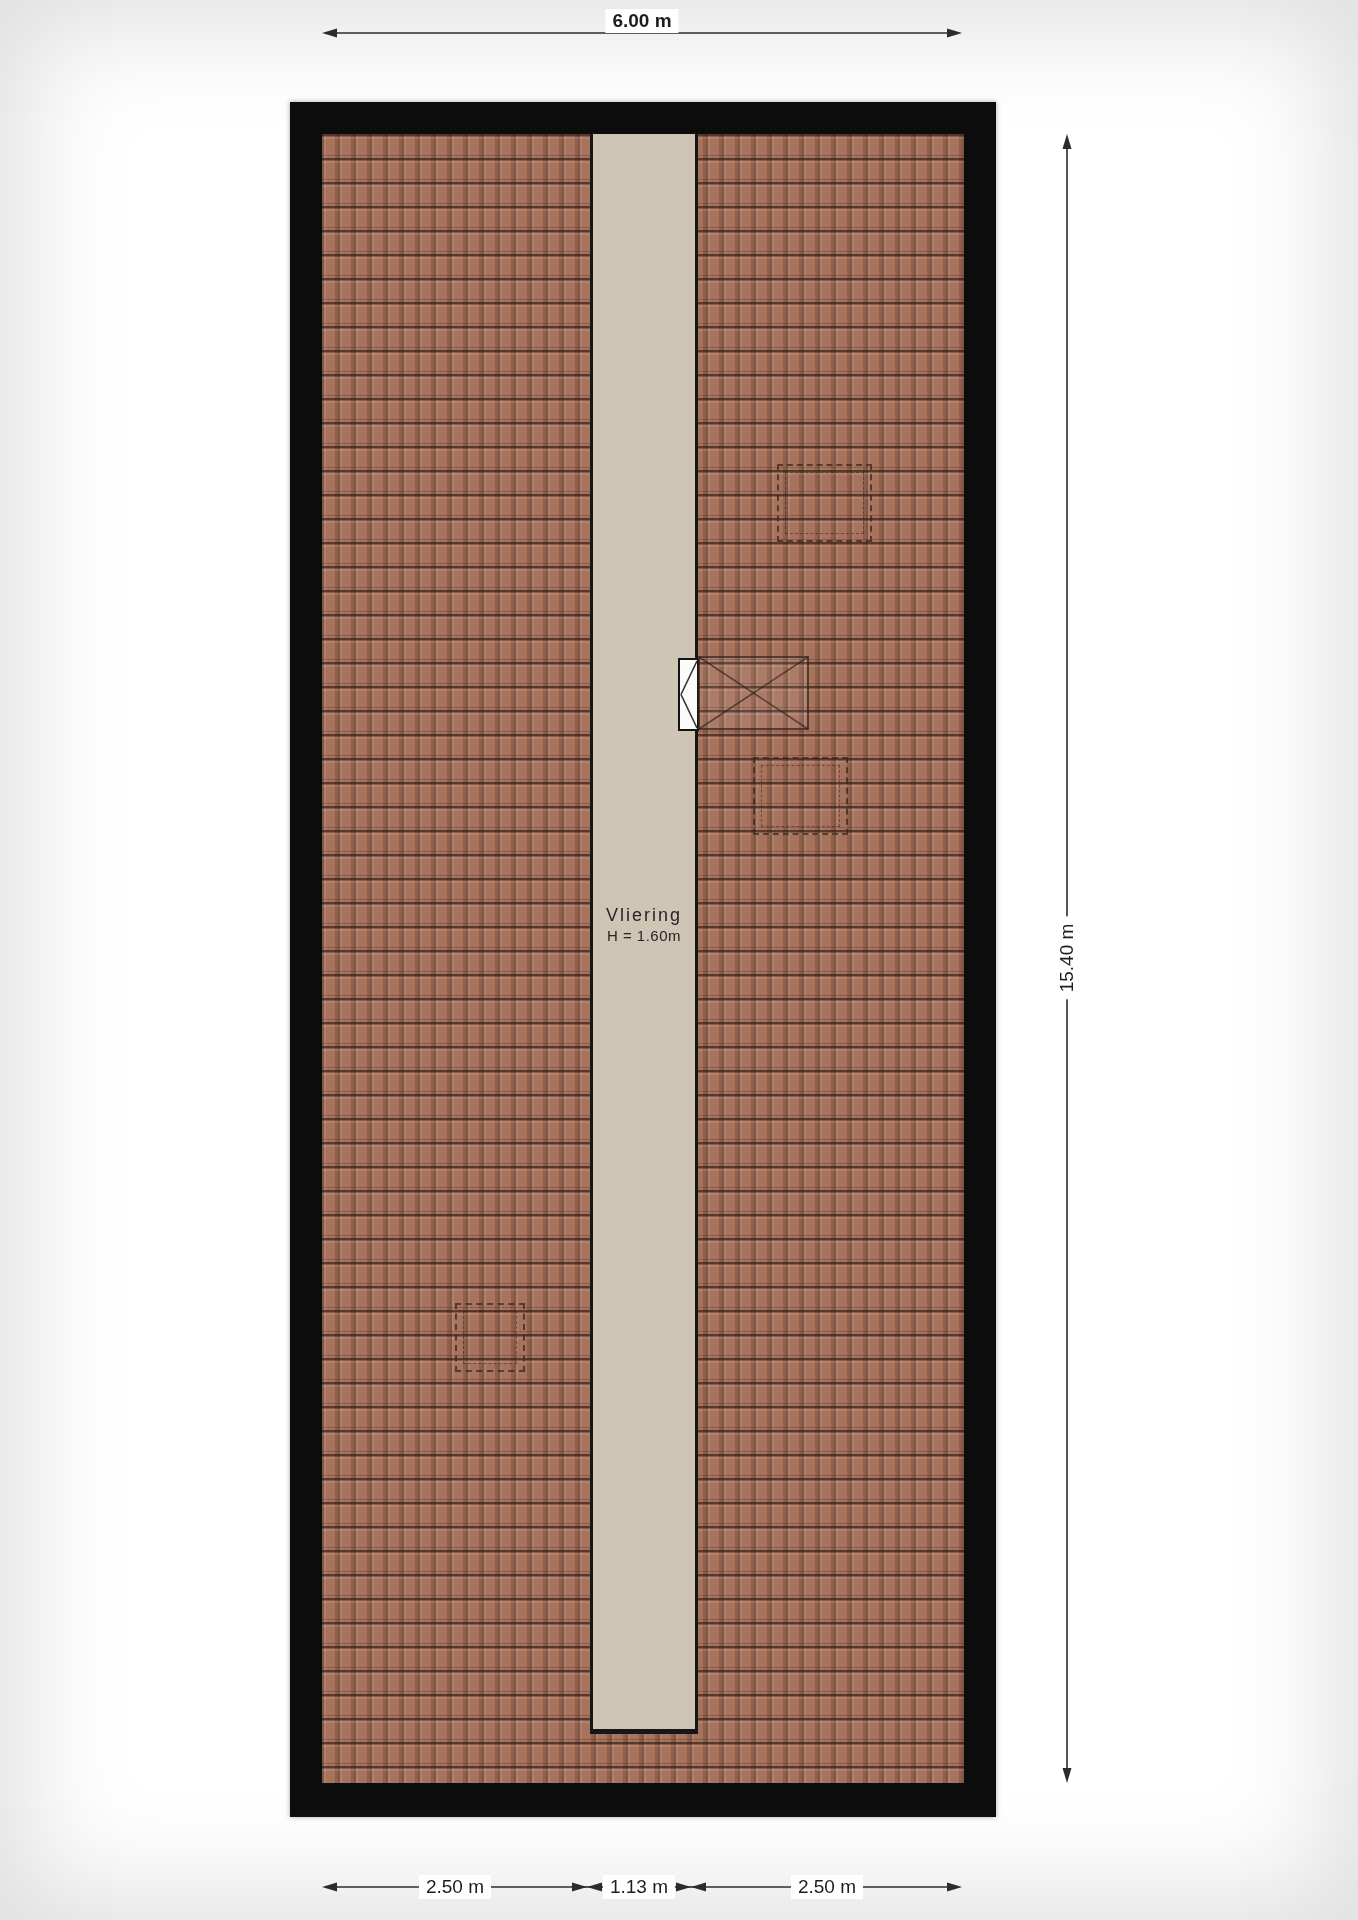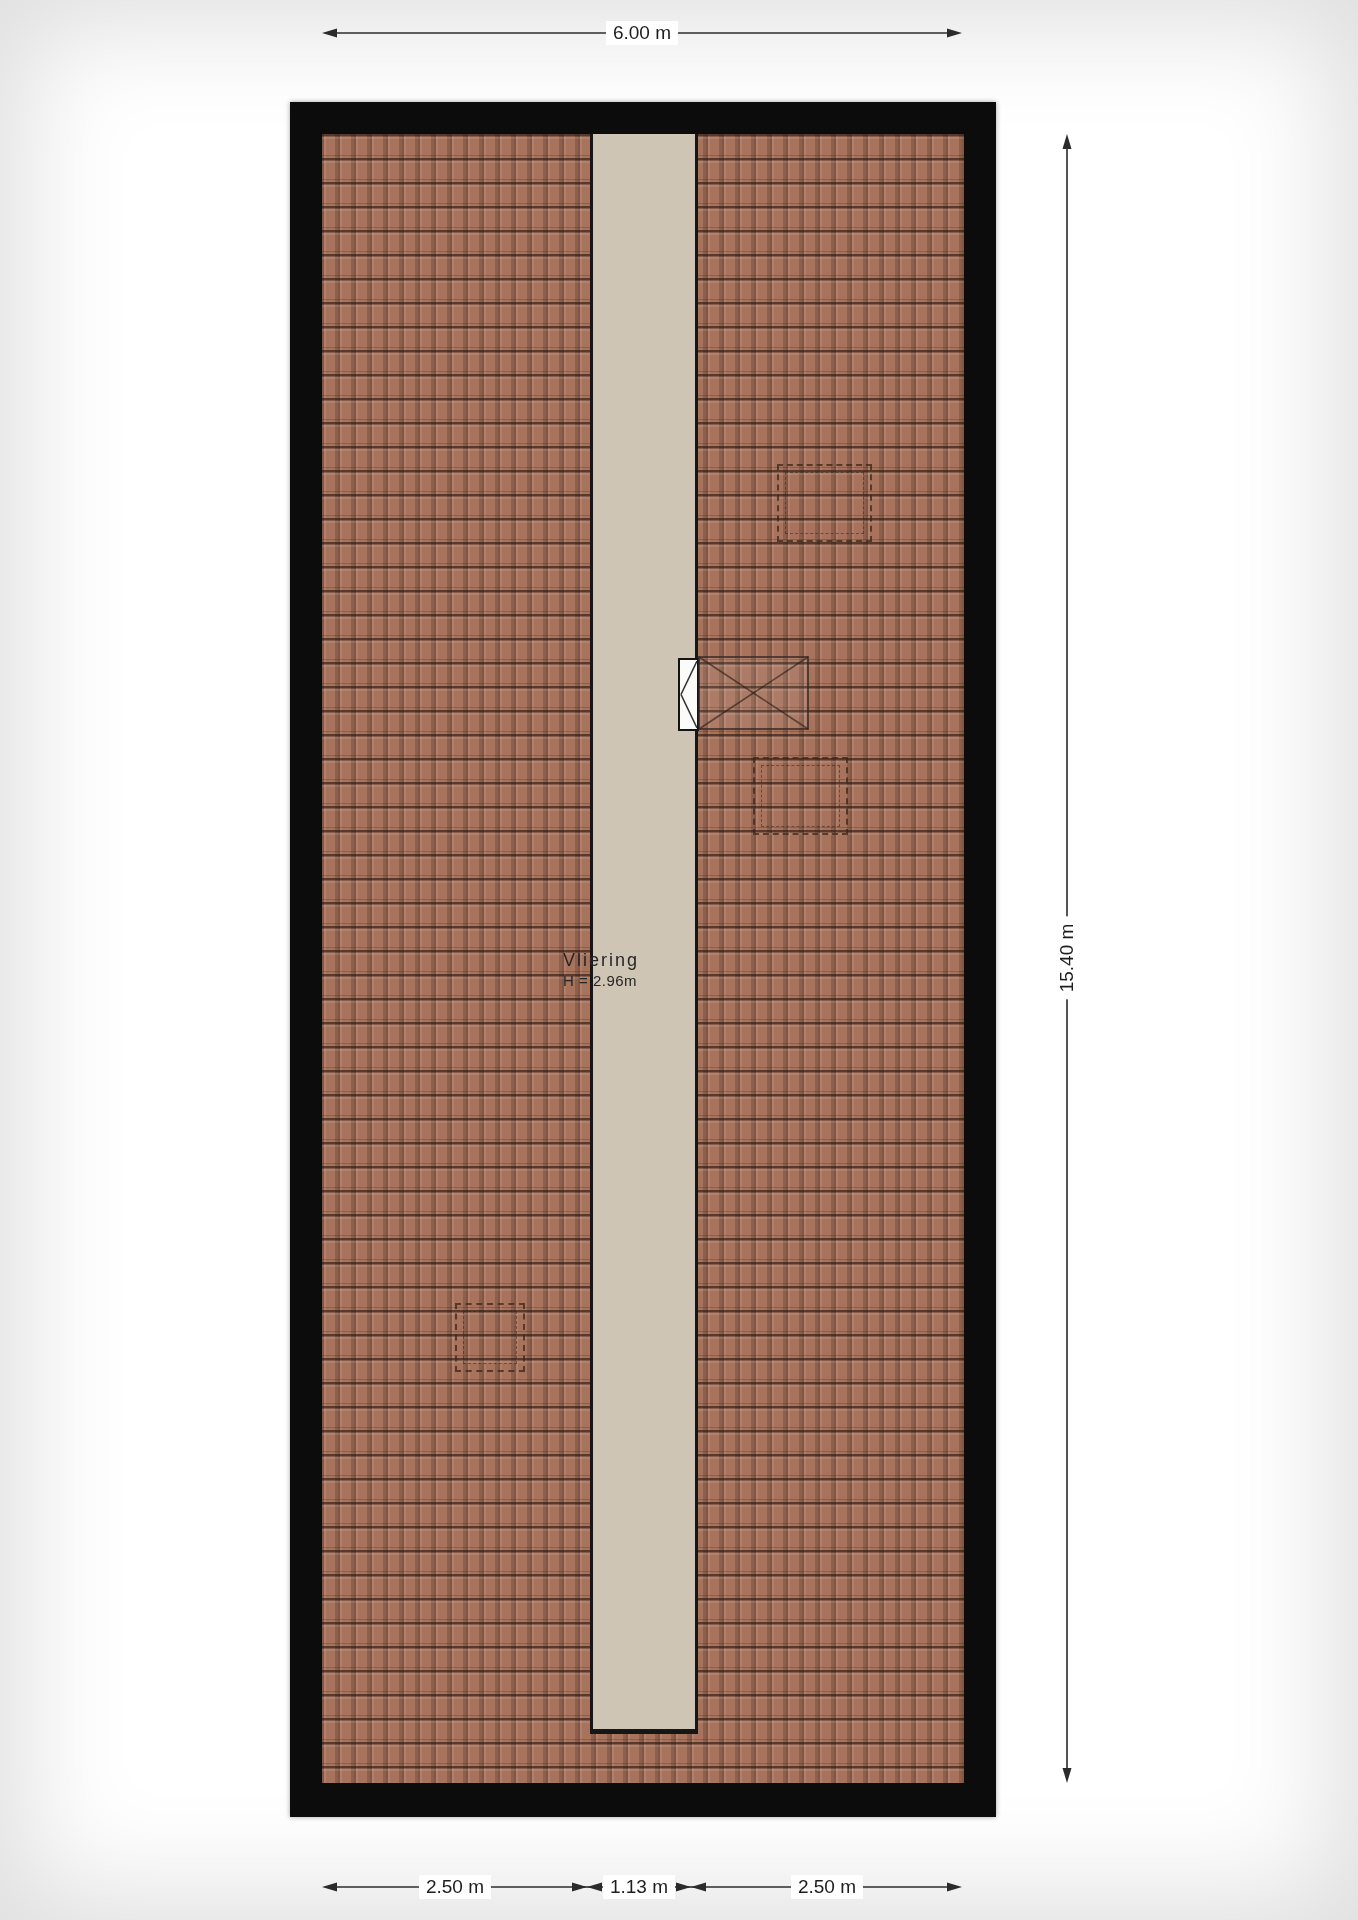--- a/index.html
+++ b/index.html
@@ -37,21 +37,21 @@
   }
   
   .strip{
     position:absolute;left:268px;top:0;width:108px;height:1600px;
     box-sizing:border-box;
     background:#cfc5b5;
     border-left:3px solid #161616;
     border-right:3px solid #161616;
     border-bottom:5px solid #161616;
   }
-  .room-label{position:absolute;left:-30px;right:-30px;top:815px;text-align:left;}
+  .room-label{position:absolute;left:-30px;right:-30px;top:770px;text-align:center;}
   .room-name{font-size:18px;line-height:22px;letter-spacing:2px;color:#262626;}
   .room-height{font-size:15px;line-height:19px;letter-spacing:0.5px;color:#262626;}
   
   .hatch{
     position:absolute;left:356px;top:524px;width:21px;height:73px;
     box-sizing:border-box;background:#fbfbfa;border:2px solid #141414;
   }
   .hatch svg{position:absolute;left:0;top:0;}
   .skylight{
     position:absolute;left:376px;top:522px;width:111px;height:74px;
@@ -97,21 +97,21 @@
       <div class="dashed-box d2">
         <div class="dashed-inner"></div>
       </div>
       <div class="dashed-box d3">
         <div class="dashed-inner"></div>
       </div>
 
       <div class="strip">
         <div class="room-label">
           <div class="room-name">Vliering</div>
-          <div class="room-height">H = 2.96m</div>
+          <div class="room-height">H = 1.60m</div>
         </div>
       </div>
 
       <div class="hatch">
         <svg width="17" height="69" viewBox="0 0 17 69">
           <line x1="17" y1="1" x2="1" y2="34.5" stroke="#333" stroke-width="1.6"></line>
           <line x1="17" y1="68" x2="1" y2="34.5" stroke="#333" stroke-width="1.6"></line>
         </svg>
       </div>
 
@@ -124,21 +124,21 @@
       </div>
 
     </div>
   </div>
 
   <svg class="dim-svg" style="left:322px;top:26px;" width="640" height="14" viewBox="0 0 640 14">
     <line class="dim-line" x1="10" y1="7" x2="630" y2="7"></line>
     <polygon class="dim-head" points="0,7 15,2.5 15,11.5"></polygon>
     <polygon class="dim-head" points="640,7 625,2.5 625,11.5"></polygon>
   </svg>
-  <div class="dim-label" style="left:642px;top:33px;">6.00 m</div>
+  <div class="dim-label" style="left:642px;top:21px;font-weight:bold;">6.00 m</div>
 
   <svg class="dim-svg" style="left:1060px;top:134px;" width="14" height="1649" viewBox="0 0 14 1649">
     <line class="dim-line" x1="7" y1="10" x2="7" y2="1639"></line>
     <polygon class="dim-head" points="7,0 2.5,15 11.5,15"></polygon>
     <polygon class="dim-head" points="7,1649 2.5,1634 11.5,1634"></polygon>
   </svg>
   <div class="dim-label rot" style="left:1067px;top:958px;">15.40 m</div>
 
   <svg class="dim-svg" style="left:322px;top:1880px;" width="640" height="14" viewBox="0 0 640 14">
     <line class="dim-line" x1="10" y1="7" x2="630" y2="7"></line>

